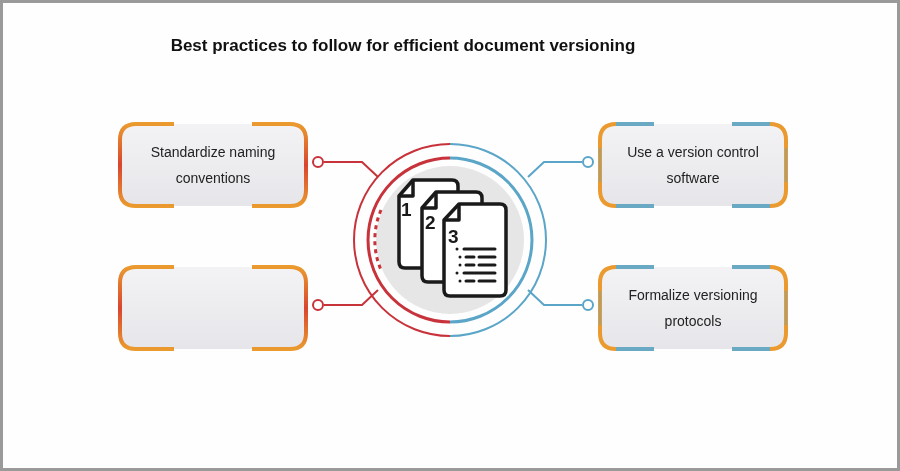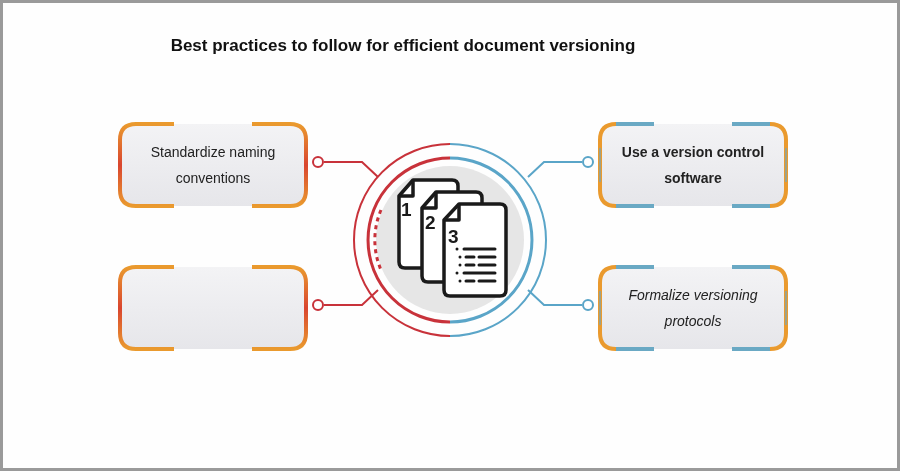--- a/index.html
+++ b/index.html
@@ -126,31 +126,31 @@
   <span class="label">Standardize naming conventions</span>
 </div>
 
 <div class="box" style="left:120px; top:267px;">
   <svg class="frame-svg" width="194" height="90">
     <path d="M58,4 L20,4 Q4,4 4,20 L4,70 Q4,86 20,86 L58,86" fill="none" stroke="url(#gL)" stroke-width="4"></path>
     <path d="M136,4 L174,4 Q190,4 190,20 L190,70 Q190,86 174,86 L136,86" fill="none" stroke="url(#gL)" stroke-width="4"></path>
   </svg>
 </div>
 
-<div class="box" style="left:600px; top:124px;font-weight:bold;">
+<div class="box" style="left:600px; top:124px;">
   <svg class="frame-svg" width="194" height="90">
     <path d="M20,4 Q4,4 4,20 L4,70 Q4,86 20,86" fill="none" stroke="#ea9a2e" stroke-width="4"></path>
     <path d="M174,4 Q190,4 190,20 L190,70 Q190,86 174,86" fill="none" stroke="#ea9a2e" stroke-width="4"></path>
     <path d="M20,4 L58,4 M20,86 L58,86 M136,4 L174,4 M136,86 L174,86" fill="none" stroke="#6aa9c4" stroke-width="4"></path>
     <path d="M4,28 L4,62 M190,28 L190,62" fill="none" stroke="#6aa9c4" stroke-width="2" opacity="0.6"></path>
   </svg>
   <span class="label">Use a version control software</span>
 </div>
 
-<div class="box" style="left:600px; top:267px;font-style:italic;">
+<div class="box" style="left:600px; top:267px;">
   <svg class="frame-svg" width="194" height="90">
     <path d="M20,4 Q4,4 4,20 L4,70 Q4,86 20,86" fill="none" stroke="#ea9a2e" stroke-width="4"></path>
     <path d="M174,4 Q190,4 190,20 L190,70 Q190,86 174,86" fill="none" stroke="#ea9a2e" stroke-width="4"></path>
     <path d="M20,4 L58,4 M20,86 L58,86 M136,4 L174,4 M136,86 L174,86" fill="none" stroke="#6aa9c4" stroke-width="4"></path>
     <path d="M4,28 L4,62 M190,28 L190,62" fill="none" stroke="#6aa9c4" stroke-width="2" opacity="0.6"></path>
   </svg>
   <span class="label">Formalize versioning protocols</span>
 </div>
 
 </body></html>

